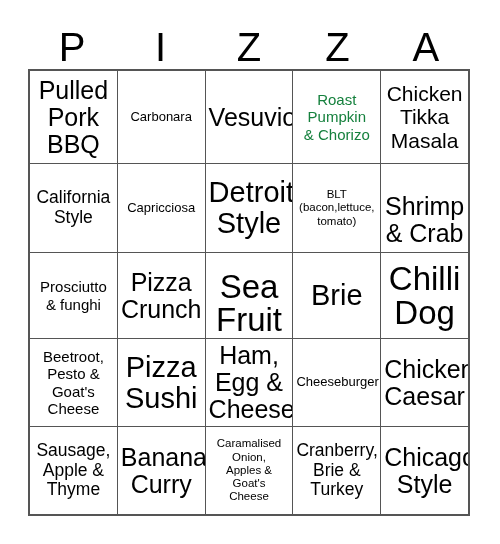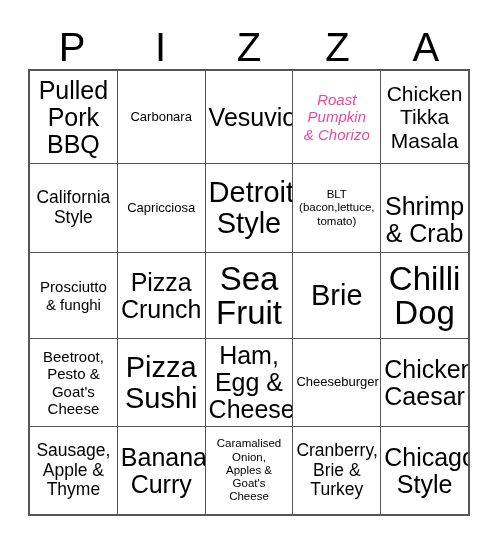--- a/index.html
+++ b/index.html
@@ -128,21 +128,21 @@
 Pork
 BBQ</span>
         </div>
       <div class="bingo-cell" style="border-color: rgb(85, 85, 85);">
           <span class="cell-text fs-sm" style="color: rgb(0, 0, 0);">Carbonara</span>
         </div>
       <div class="bingo-cell" style="border-color: rgb(85, 85, 85);">
           <span class="cell-text fs-2xl" style="color: rgb(0, 0, 0); text-align: center;">Vesuvio</span>
         </div>
       <div class="bingo-cell" style="border-color: rgb(85, 85, 85);">
-          <span class="cell-text fs-md" style="color: #ec4899; font-style: italic;">Roast
+          <span class="cell-text fs-md" style="color: #15803d;">Roast
 Pumpkin
 &amp; Chorizo</span>
         </div>
       <div class="bingo-cell" style="border-color: rgb(85, 85, 85);">
           <span class="cell-text fs-xl" style="color: rgb(0, 0, 0);">Chicken
 Tikka
 Masala</span>
         </div>
     </div>
 
@@ -171,21 +171,21 @@
 
     <div class="bingo-row r2" style="border-color: rgb(85, 85, 85);">
       <div class="bingo-cell" style="border-color: rgb(85, 85, 85);">
           <span class="cell-text fs-md" style="color: rgb(0, 0, 0);">Prosciutto
 &amp; funghi</span>
         </div>
       <div class="bingo-cell" style="border-color: rgb(85, 85, 85);">
           <span class="cell-text fs-2xl" style="color: rgb(0, 0, 0);">Pizza
 Crunch</span>
         </div>
-      <div class="bingo-cell" style="border-color: rgb(85, 85, 85);">
+      <div class="bingo-cell" style="border-color: rgb(85, 85, 85); align-items: flex-end;">
           <span class="cell-text fs-4xl" style="color: rgb(0, 0, 0);">Sea
 Fruit</span>
         </div>
       <div class="bingo-cell" style="border-color: rgb(85, 85, 85);">
           <span class="cell-text fs-3xl" style="color: rgb(0, 0, 0);">Brie</span>
         </div>
       <div class="bingo-cell" style="border-color: rgb(85, 85, 85);">
           <span class="cell-text fs-4xl" style="color: rgb(0, 0, 0);">Chilli
 Dog</span>
         </div>

